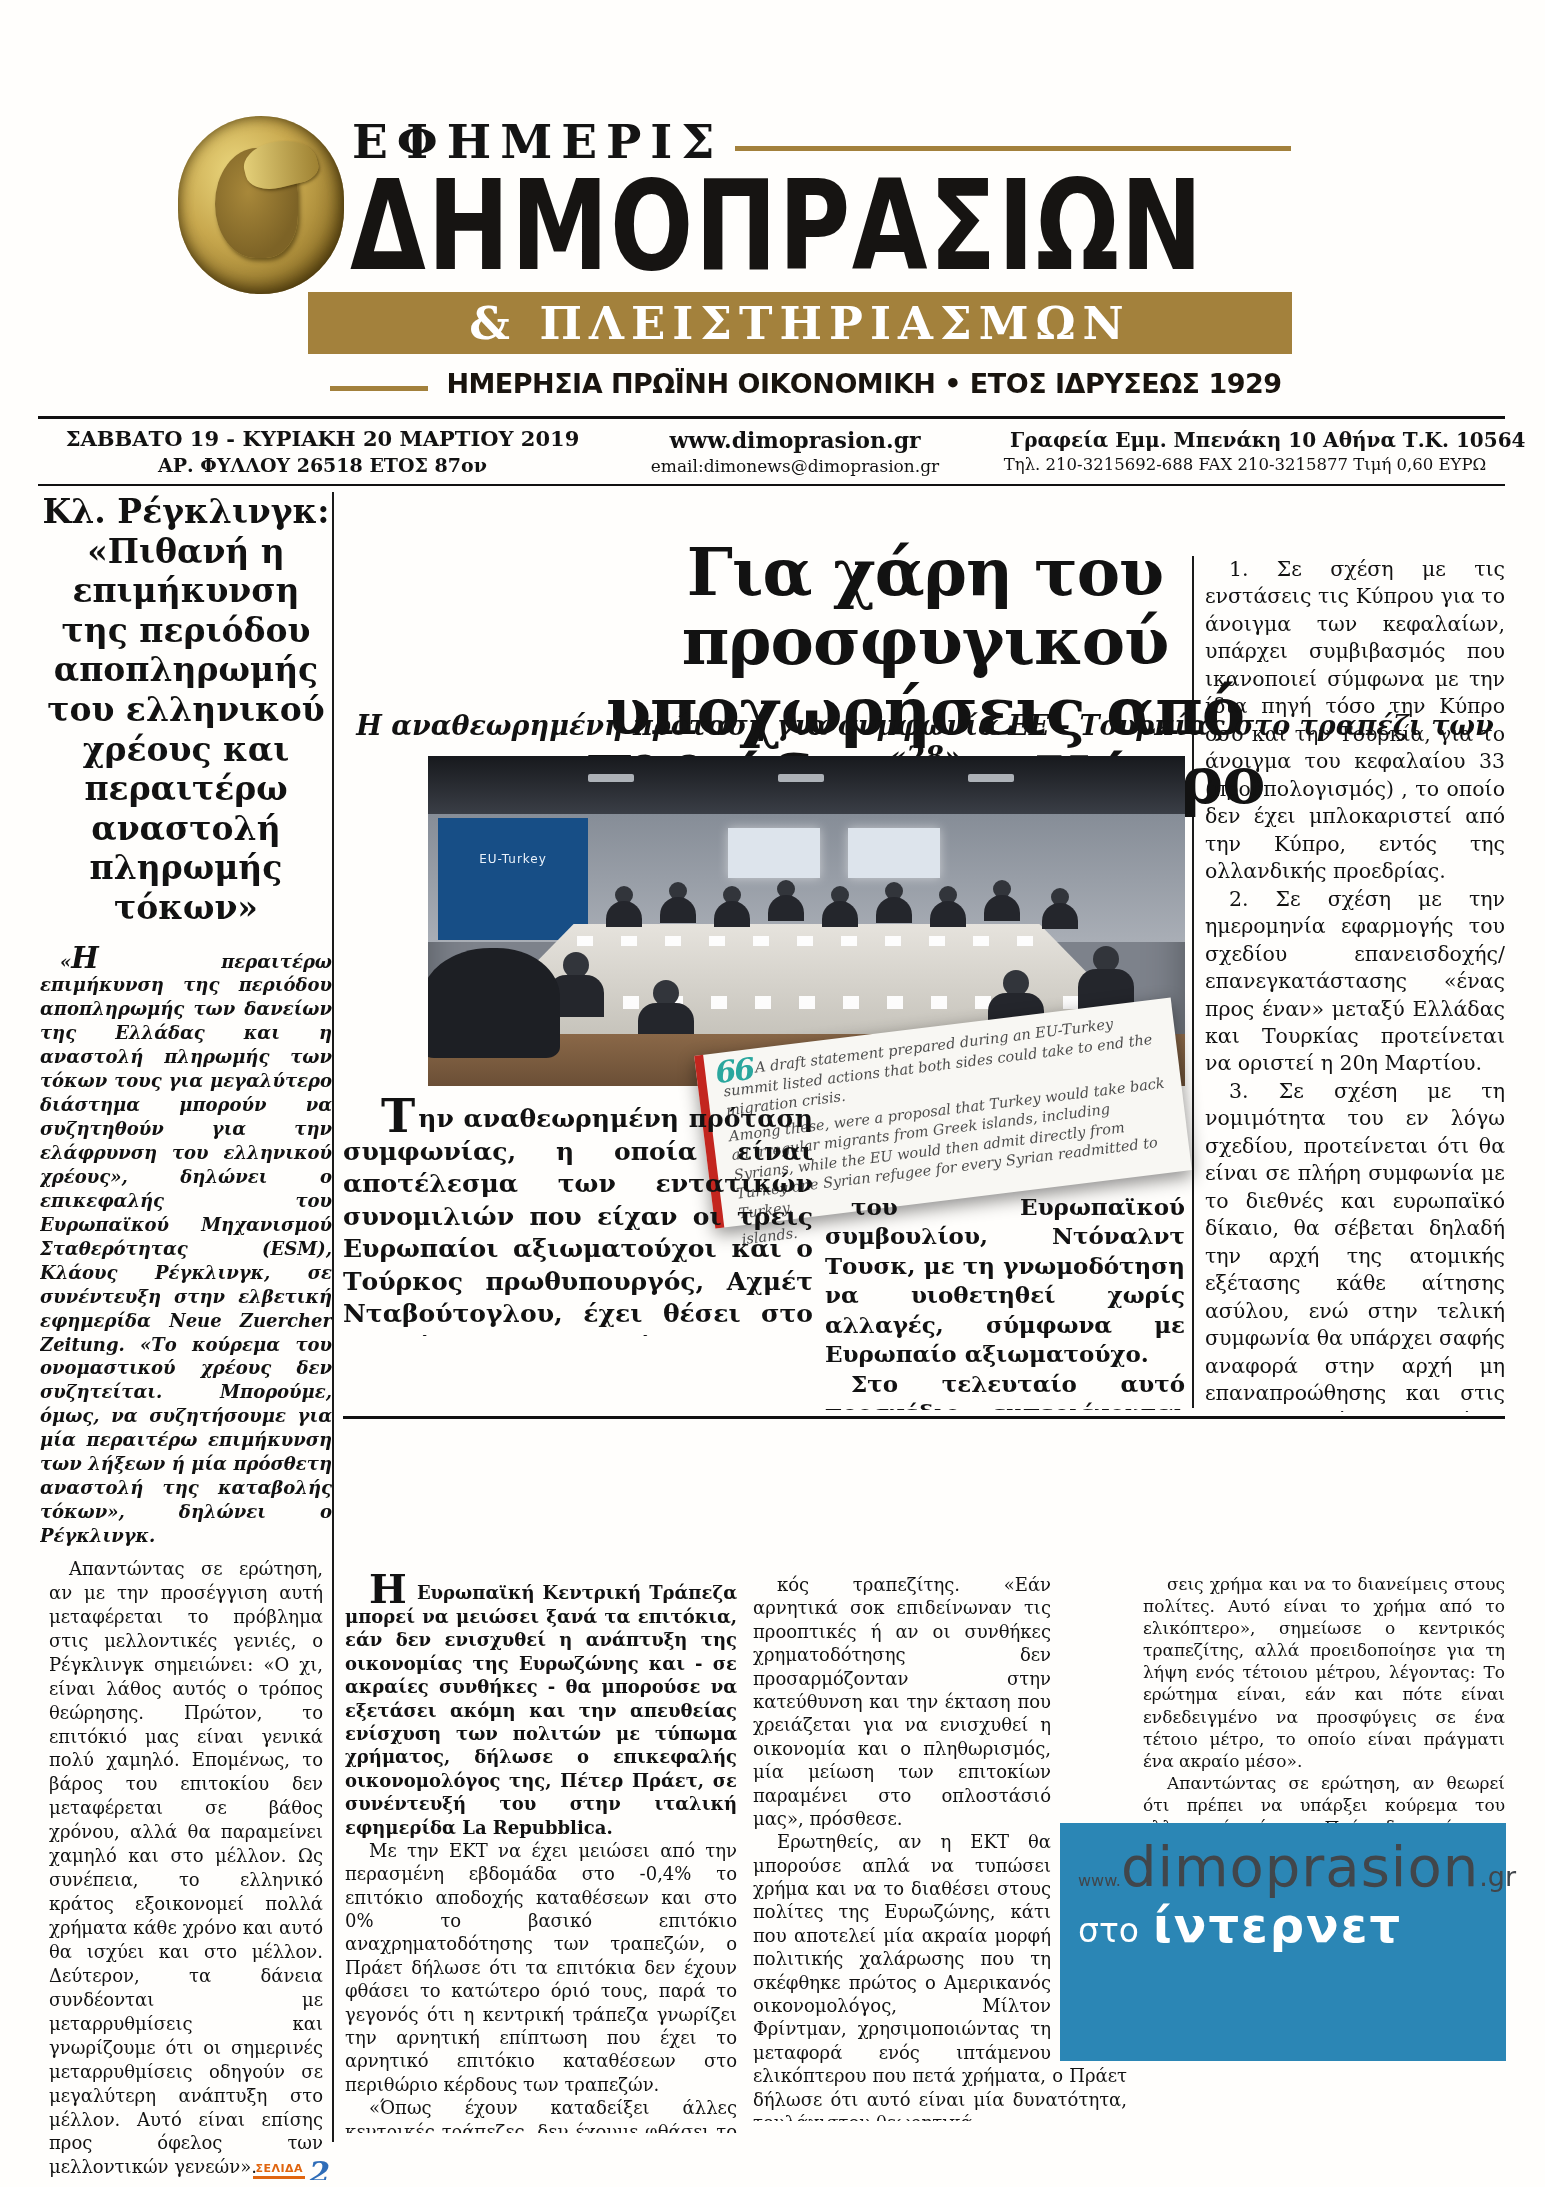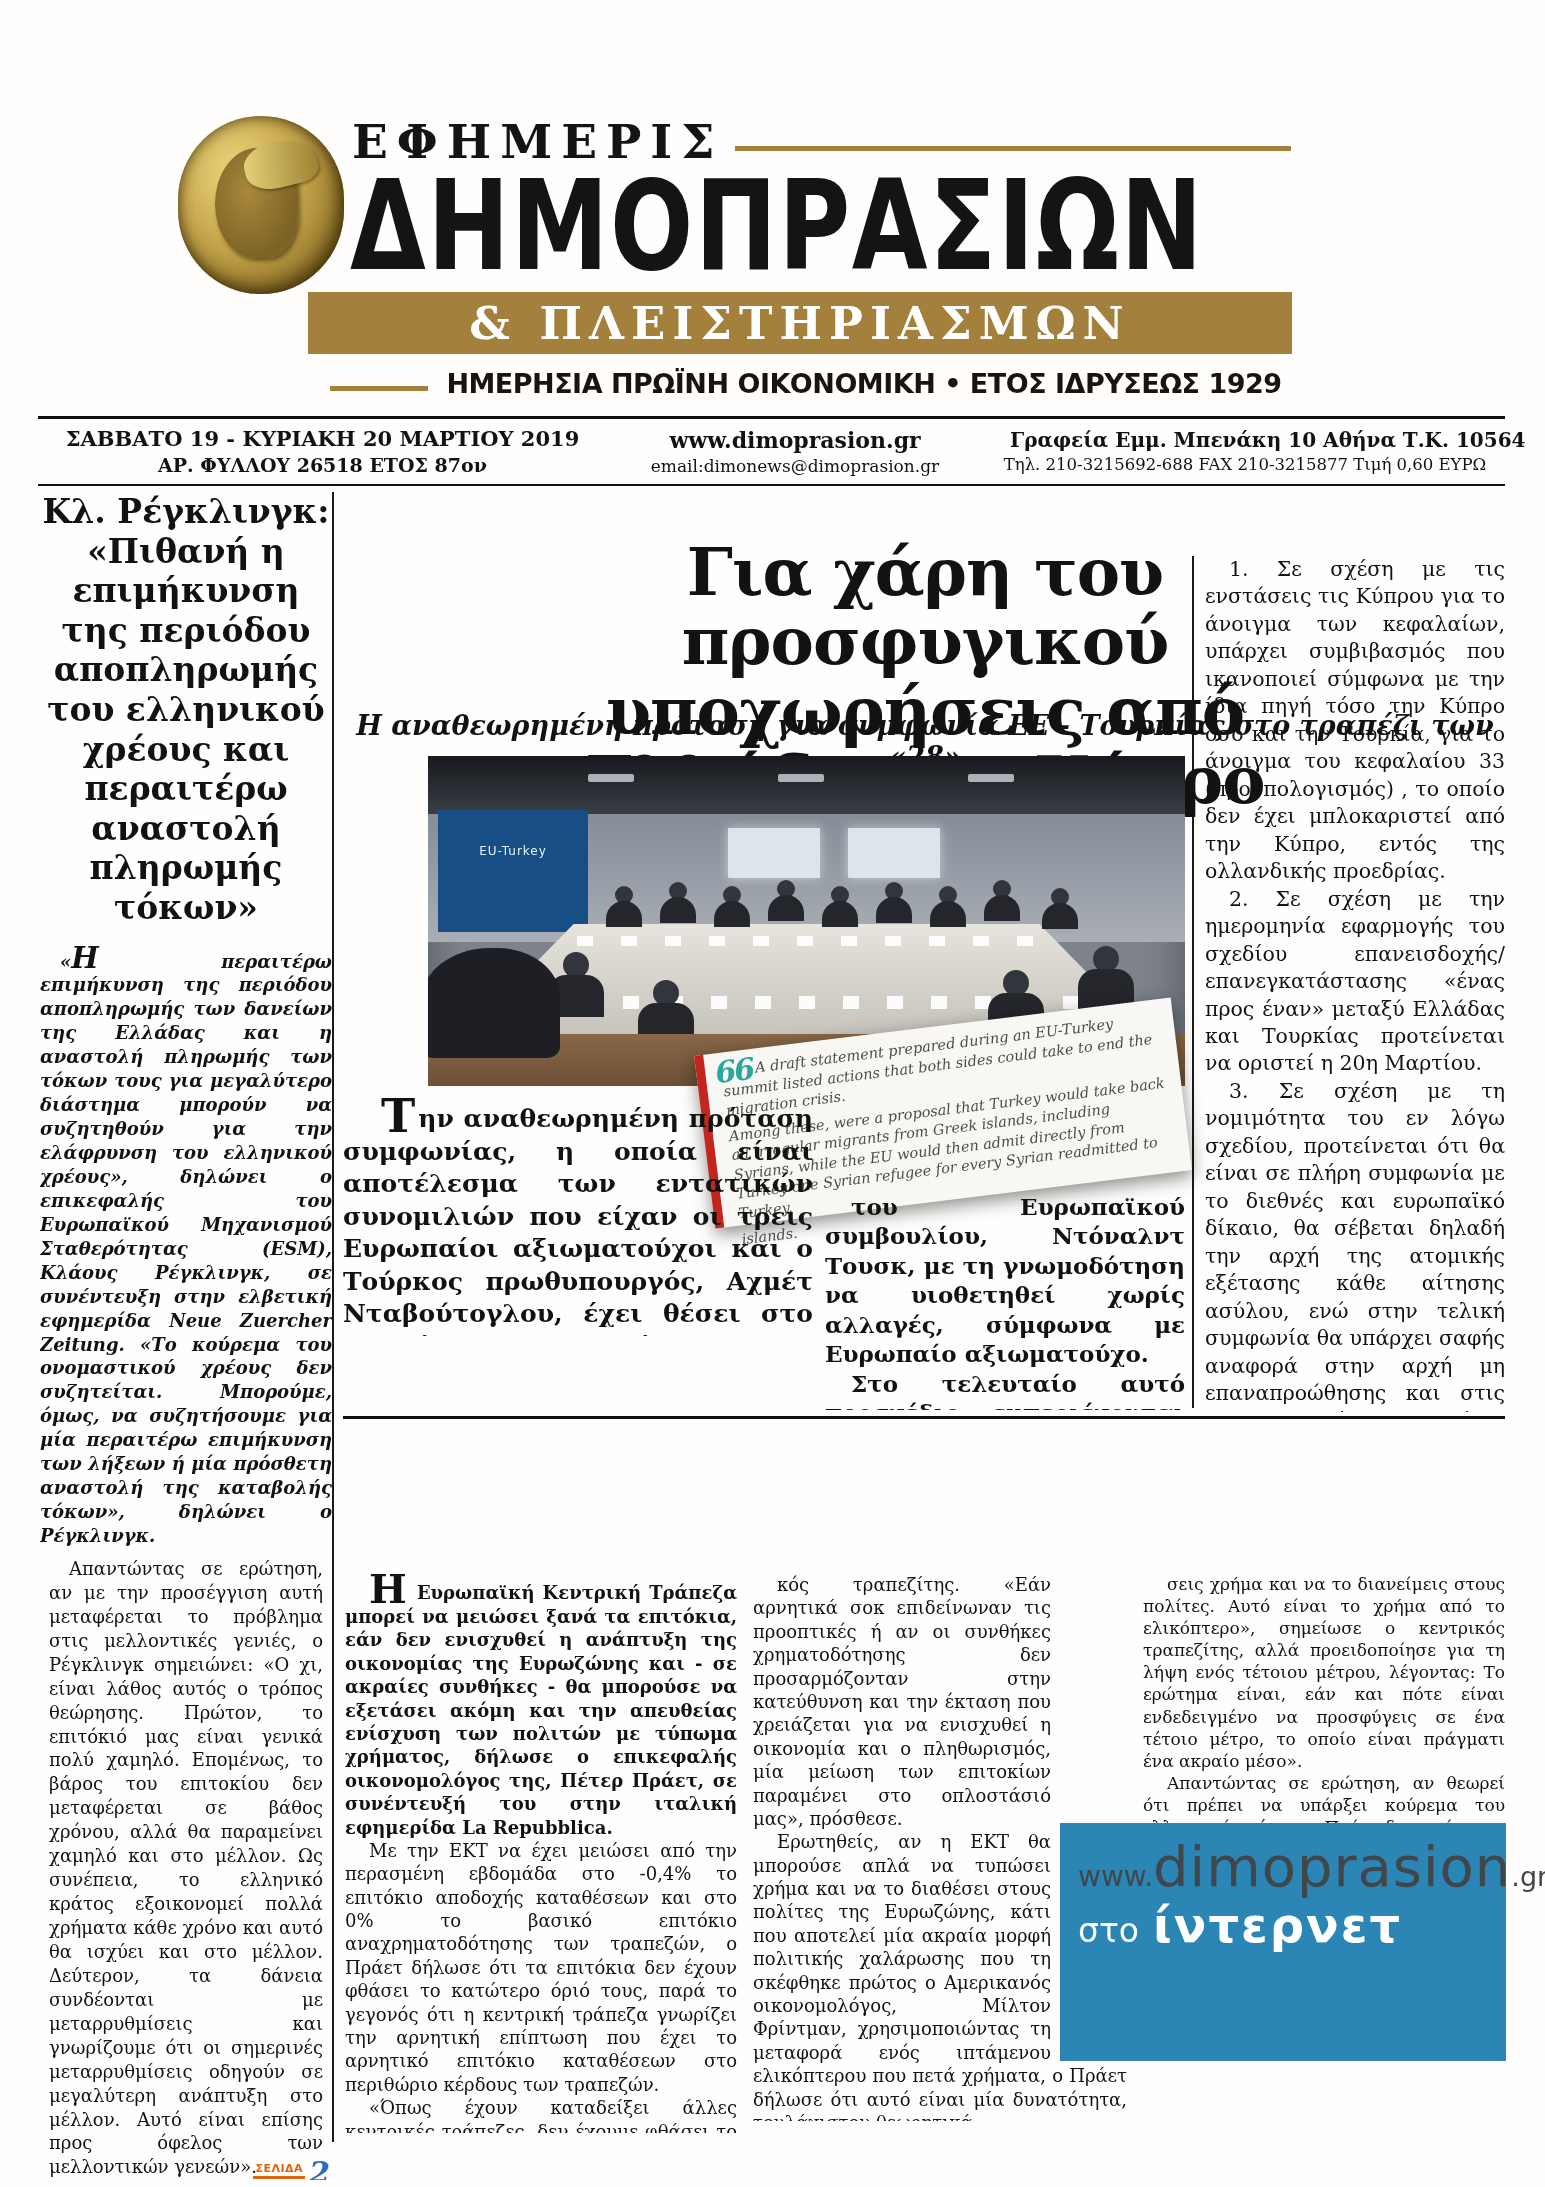--- a/index.html
+++ b/index.html
@@ -76,21 +76,21 @@
   
   .photo{left:428px;top:756px;width:757px;height:330px;overflow:hidden;background:#7d828b;
         box-shadow:inset 0 0 40px rgba(0,0,0,.35);}
   .ph-ceiling{position:absolute;left:0;top:0;width:100%;height:58px;
         background:linear-gradient(#17191d,#3a3e46);}
   .ph-light{position:absolute;top:18px;width:46px;height:8px;background:#cfd4db;opacity:.8;border-radius:2px;}
   .ph-wall{position:absolute;left:0;top:58px;width:100%;height:128px;
         background:linear-gradient(#868d97,#a9aeb6);}
   .ph-screen{position:absolute;top:72px;width:92px;height:50px;background:#dde4ec;
         box-shadow:0 0 10px rgba(255,255,255,.5);}
-  .ph-bluepanel{position:absolute;left:10px;top:54px;width:150px;height:122px;background:#174e86;
+  .ph-bluepanel{position:absolute;left:10px;top:62px;width:150px;height:122px;background:#174e86;
         color:#eaf2fb;font-family:"DejaVu Sans",sans-serif;font-size:12px;text-align:center;
         padding-top:34px;box-sizing:border-box;letter-spacing:1px;}
   .ph-table{position:absolute;left:36px;top:168px;width:685px;height:112px;
         background:linear-gradient(#e6e3dd,#c6c3bb);
         clip-path:polygon(16% 0,84% 0,100% 100%,0 100%);}
   .ph-papers{position:absolute;left:10%;top:12px;width:80%;height:10px;
         background:repeating-linear-gradient(90deg,rgba(255,255,255,.95) 0 16px,rgba(255,255,255,0) 16px 44px);}
   .ph-papers.row2{top:72px;left:4%;width:92%;height:13px;}
   .ph-floor{position:absolute;left:0;bottom:0;width:100%;height:52px;
         background:linear-gradient(#8a6848,#6b4f36);}
@@ -134,21 +134,21 @@
   .b-col1 .p1{font-weight:bold;}
   .b-col1 .dcap{font-size:40px;line-height:.8;vertical-align:-4px;margin-right:2px;}
   .b-col2{left:753px;top:1573px;width:374px;height:548px;}
   .b-col3{left:1143px;top:1573px;width:362px;height:250px;font-size:17px;}
   .adspacer{float:right;width:76px;height:240px;margin-top:250px;}
 
   
   .adbox{left:1060px;top:1823px;width:446px;height:238px;background:#2b86b5;cursor:pointer;
         font-family:"DejaVu Sans",sans-serif;padding:16px 18px;box-sizing:border-box;}
   .ad-url{color:#41464b;white-space:nowrap;line-height:1;}
-  .ad-www{font-size:28px;}
+  .ad-www{font-size:16px;}
   .ad-domain{font-size:56px;letter-spacing:1px;}
   .ad-tld{font-size:27px;}
   .ad-row{color:#ffffff;margin-top:14px;line-height:1;white-space:nowrap;}
   .ad-row .sm{font-size:33px;margin-right:14px;}
   .ad-row .bg{font-size:60px;font-weight:bold;letter-spacing:2px;}
   .ad-row2{margin-top:6px;}
   .ad-row2 .bg{font-size:48px;}
 </style>
 </head>
 <body>

